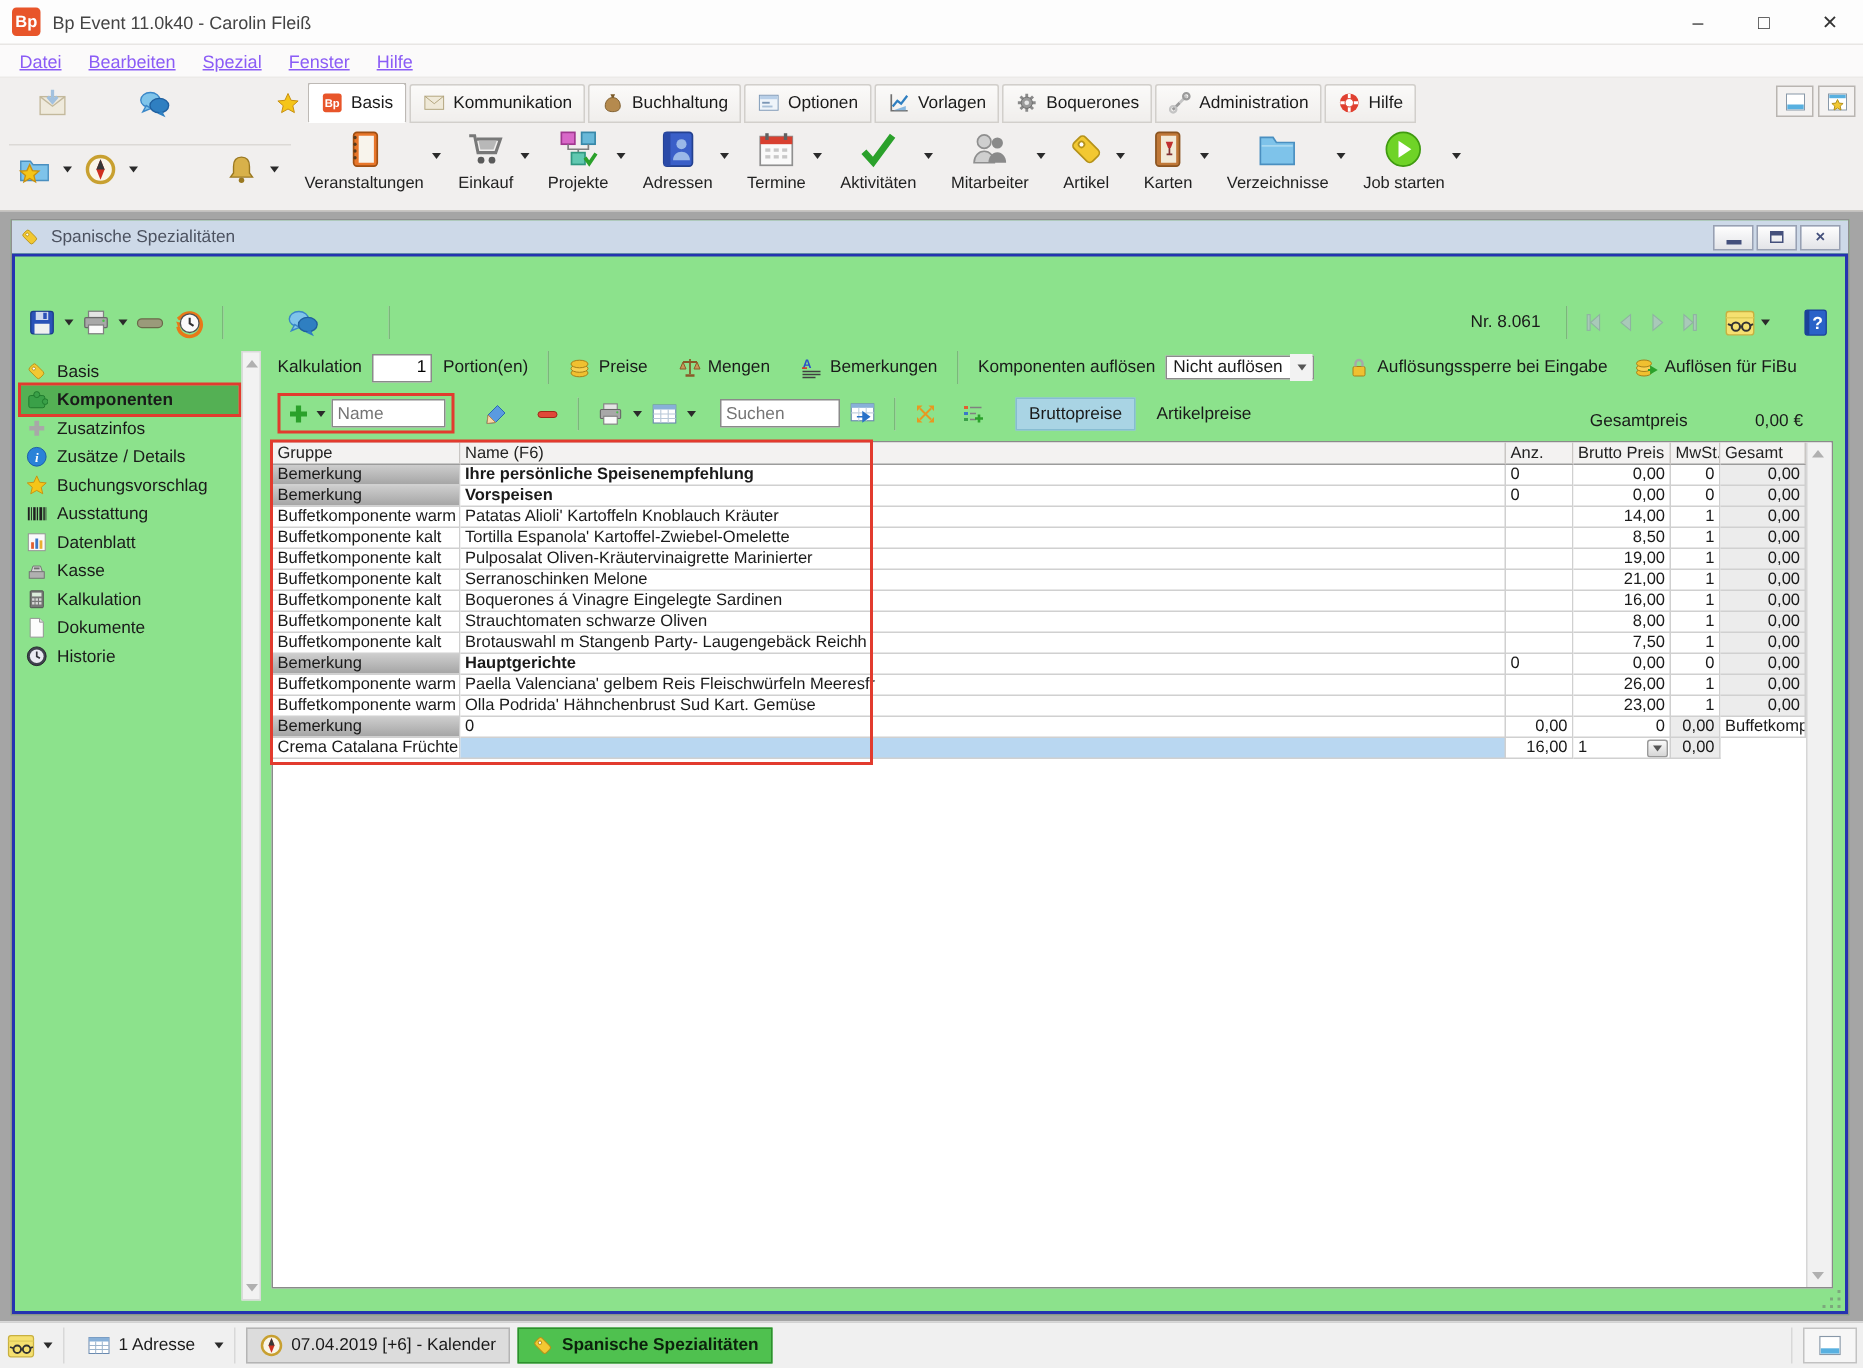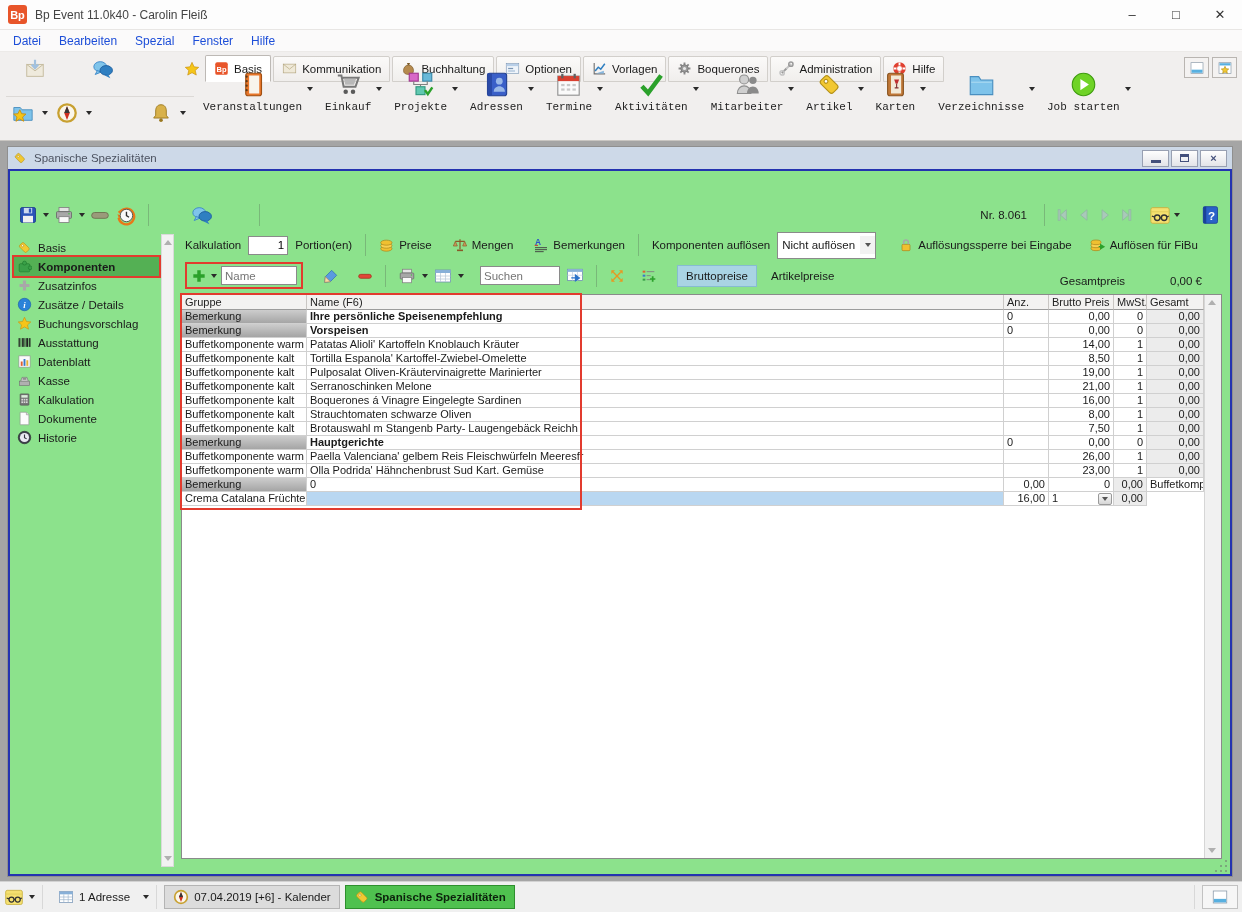--- a/index.html
+++ b/index.html
@@ -9,31 +9,31 @@
 
   
   .titlebar { position:absolute; top:0; left:0; right:0; height:30px; background:#fdfdfd; display:flex; align-items:center; padding-left:8px; gap:8px; border-bottom:1px solid #e8e6e4; }
   .titlebar .title { font-size:12px; color:#444; }
   .winbtns { margin-left:auto; display:flex; height:30px; }
   .winbtn { width:44px; height:30px; display:flex; align-items:center; justify-content:center; color:#333; font-size:13px; }
   .logo { width:19px; height:19px; border-radius:3px; background:#e8552a; color:#fff; font-weight:bold; font-size:11px; display:flex; align-items:center; justify-content:center; }
 
   
   .menubar { position:absolute; top:30px; left:0; right:0; height:22px; background:#fbfafa; display:flex; align-items:center; padding-left:4px; border-bottom:1px solid #eceae8; }
-  .mitem { padding:0 9px; font-size:12px; color:#1d4ed8; height:22px; line-height:22px; }
+  .mitem { padding:0 9px; font-size:12px; color:#8b5cf6; height:22px; line-height:22px;text-decoration:underline; }
 
   
   .ribbon { position:absolute; top:52px; left:0; right:0; height:89px; background:#f1efee; border-bottom:1px solid #c9c6c2; }
   .qat1 { position:absolute; left:24px; top:6px; display:flex; gap:46px; align-items:center; }
   .qatline { position:absolute; left:6px; top:44px; width:188px; border-top:1px solid #dcd9d6; }
   .qat2 { position:absolute; left:12px; top:50px; display:flex; align-items:center; gap:8px; }
   .tabs-row { position:absolute; left:184px; top:3px; height:27px; display:flex; align-items:flex-end; gap:2px; }
   .rtab { display:flex; align-items:center; gap:5px; padding:4px 8px 5px 8px; font-size:11.5px; background:linear-gradient(#fbfaf9,#f0eeec); border:1px solid #d2cfcb; border-radius:2px 2px 0 0; }
   .rtab.active { background:#ffffff; border-color:#bdb9b5; border-bottom-color:#ffffff; padding-top:5px; font-weight:normal; }
-  .tools { position:absolute; left:196px; top:16px; display:flex;font-family:Liberation Mono, monospace; }
+  .tools { position:absolute; left:196px; top:31px; display:flex; }
   .tool { display:flex; align-items:flex-start; padding:3px 5px 0 7px; }
   .tool-inner { display:flex; flex-direction:column; align-items:center; gap:3px; }
   .tool-lbl { font-size:11px; color:#222; white-space:nowrap; }
   .tool .dd { margin-left:5px; margin-top:16px; }
   .corner { position:absolute; right:5px; top:5px; display:flex; gap:3px; }
   .cornbtn { width:25px; height:21px; background:#f4f2f1; border:1px solid #b9b5b1; display:flex; align-items:center; justify-content:center; }
 
   
   .mdi { position:absolute; top:141px; left:0; right:0; height:740px; background:#a5a5a5; }
 
@@ -65,21 +65,21 @@
   .sarrow.down { bottom:5px; border-top:5px solid #b0b0b0; }
 
   
   .main { flex:1; position:relative; min-width:0; }
   .row1 { position:absolute; top:0; left:0; right:0; height:30px; display:flex; align-items:center; gap:7px; padding-left:8px; font-size:11.5px; white-space:nowrap; }
   .row2 { position:absolute; top:30px; left:0; right:0; height:31px; display:flex; align-items:center; gap:6px; padding-left:8px; }
   .inp { height:19px; border:1px solid #8a8a8a; background:#fff; font-family:"Liberation Sans",sans-serif; font-size:11.5px; padding:0 3px; }
   .inp.kalk { width:40px; text-align:right; }
   .inp.name { width:76px; }
   .inp.such { width:80px; color:#333; }
-  .selbox { height:27px; background:#fff; border:1px solid #8a8a8a; display:flex; align-items:center; font-size:11.5px; }
+  .selbox { height:16px; background:#fff; border:1px solid #8a8a8a; display:flex; align-items:center; font-size:11.5px; }
   .selbox span.val { padding:0 4px; }
   .selbtn { width:15px; height:18px; display:flex; align-items:center; justify-content:center; background:#f2f2f2; }
   .chev { width:0; height:0; border-left:3.5px solid transparent; border-right:3.5px solid transparent; border-top:4px solid #555; }
   .dd { display:inline-block; width:0; height:0; border-left:3.5px solid transparent; border-right:3.5px solid transparent; border-top:4px solid #2a2a2a; }
   .red-grp { display:inline-flex; align-items:center; gap:4px; border:2px solid #e23b2e; padding:2px 4px; }
   .toggle { height:22px; display:flex; align-items:center; padding:0 8px; font-size:11.5px; }
   .toggle.on { background:#a9d4e4; border:1px solid #86bcd1; }
   .gp { margin-left:auto; display:flex; align-items:center; gap:45px; padding-right:28px; font-size:11.5px;margin-top:11px; }
   .lblicon { display:inline-flex; align-items:center; gap:4px; }
 

